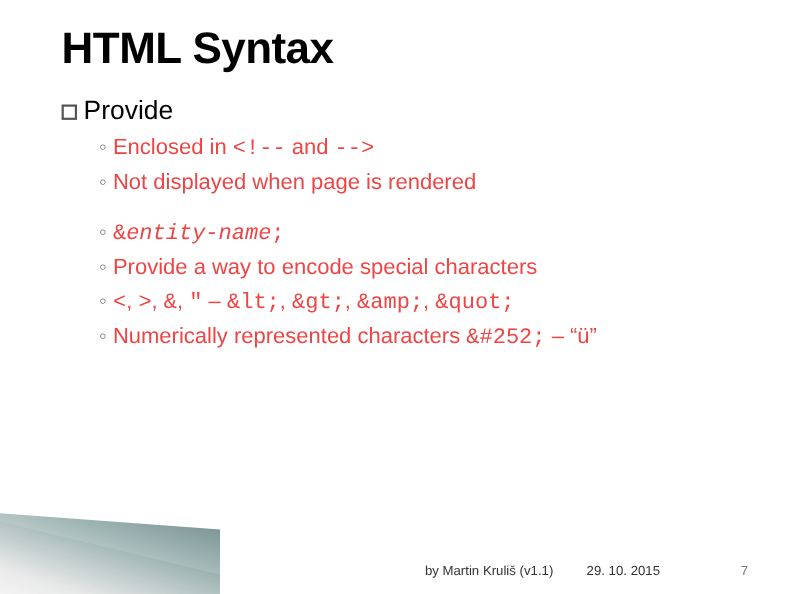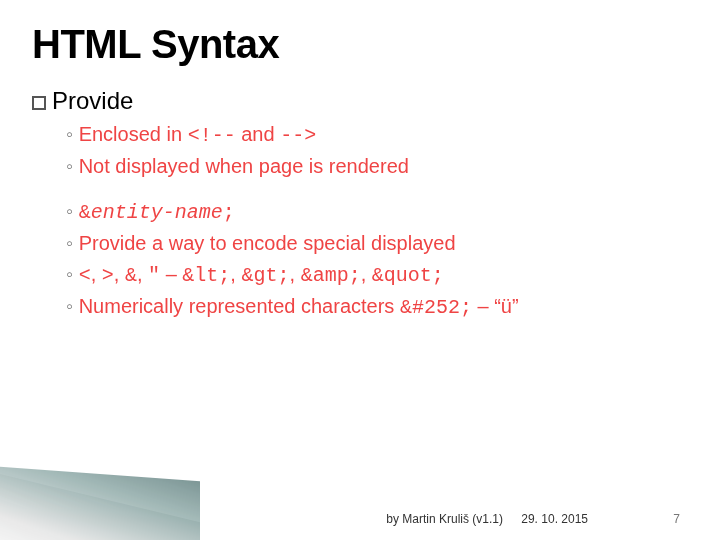--- a/index.html
+++ b/index.html
@@ -1,29 +1,29 @@
 <!DOCTYPE html>
 <html><head>
 <meta charset="utf-8">
 <style>
   * { margin: 0; padding: 0; box-sizing: border-box; }
   html, body { width: 720px; height: 540px; background: #fff; font-family: "Segoe UI", "Lucida Sans", sans-serif; color: #000; overflow: hidden; }
-  .slide { position: relative; width: 720px; height: 540px; padding: 22px 48px 0 32px; }
+  .slide { position: relative; width: 720px; height: 540px; padding: 22px 48px 0 56px; }
   .title { font-size: 40px; font-weight: 700; letter-spacing: -0.5px; margin-bottom: 20px; }
   .section { margin-bottom: 18px; }
   .sec-head { font-size: 24px; font-weight: 400; margin-bottom: 6px; }
   .sq { display: inline-block; width: 14px; height: 14px; border: 2px solid #555; margin-right: 6px; position: relative; top: 1px; }
   .sublist { list-style: none; padding-left: 34px; }
   .sublist li { font-size: 20px; font-weight: 400; color: #ef4444; margin-bottom: 4px; line-height: 1.35; }
   .sublist li::before { content: "◦ "; color: #7a7a7a; }
   .mono { font-family: "Courier New", monospace; }
   .ital { font-style: italic; }
   .footer { position: absolute; bottom: 14px; left: 0; width: 720px; font-size: 12px; color: #333; }
   .byline { position: absolute; right: 217px; bottom: 0; }
-  .date { position: absolute; right: 132px; bottom: 0; margin-top: 32px; }
+  .date { position: absolute; right: 120px; bottom: 0; margin-top: 32px; }
   .pagenum { position: absolute; right: 40px; bottom: 0; color: #777; }
   .tri-wrap { position: absolute; left: 0; bottom: 0; width: 200px; height: 120px; overflow: hidden; }
   .tri { position: absolute; left: -40px; bottom: -60px; width: 260px; height: 160px; transform: rotate(18deg); background: linear-gradient(180deg, #5c7b7b 0%, #96b0ae 30%, #e8e8e8 65%, #ffffff 100%); filter: blur(1px); opacity: 0.85; clip-path: polygon(0 40%, 100% 0, 100% 100%, 0 100%); }
   .tri2 { position: absolute; left: -40px; bottom: -60px; width: 260px; height: 160px; transform: rotate(24deg); background: linear-gradient(180deg, #364a4a 0%, #88a09e 40%, #ffffff 80%); filter: blur(1.5px); opacity: 0.5; clip-path: polygon(0 50%, 100% 20%, 100% 100%, 0 100%); }
 </style>
 </head>
 <body>
 
 <div class="slide">
   <h1 class="title">HTML Syntax</h1>
@@ -32,21 +32,21 @@
       <div class="section">
         <div class="sec-head"><span class="sq"></span><span>Provide</span></div>
         <ul class="sublist">
           <li>Enclosed in <span class="mono">&lt;!--</span> and <span class="mono">--&gt;</span></li>
           <li>Not displayed when page is rendered</li>
         </ul>
       </div>
       <div class="section">
         <ul class="sublist">
           <li><span class="mono">&amp;<span class="ital">entity-name</span>;</span></li>
-          <li>Provide a way to encode special displayed</li>
+          <li>Provide a way to encode special characters</li>
           <li><span class="mono">&lt;</span>, <span class="mono">&gt;</span>, <span class="mono">&amp;</span>, <span class="mono">"</span> – <span class="mono">&amp;lt;</span>, <span class="mono">&amp;gt;</span>, <span class="mono">&amp;amp;</span>, <span class="mono">&amp;quot;</span></li>
           <li>Numerically represented characters <span class="mono">&amp;#252;</span> – “ü”</li>
         </ul>
       </div>
     </div>
 
   <div class="tri-wrap">
     <div class="tri2"></div>
     <div class="tri"></div>
   </div>

